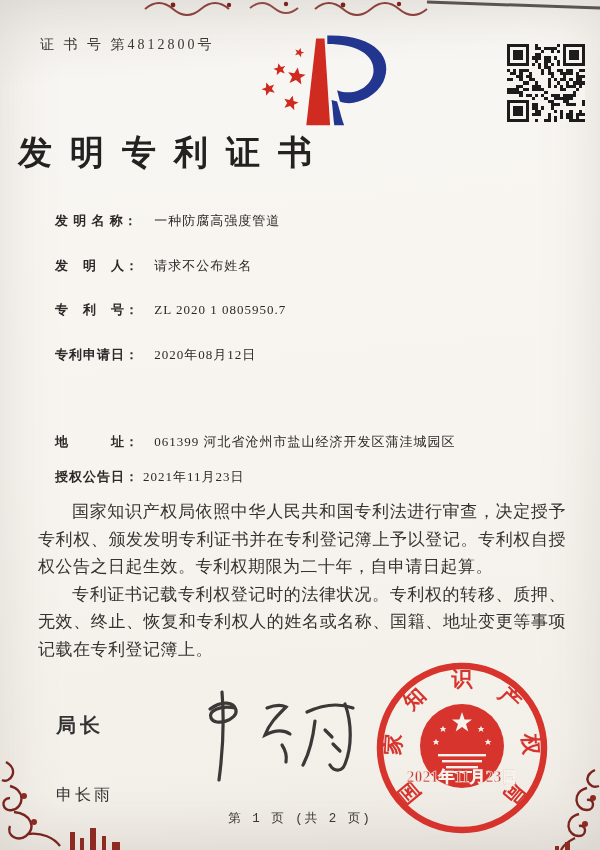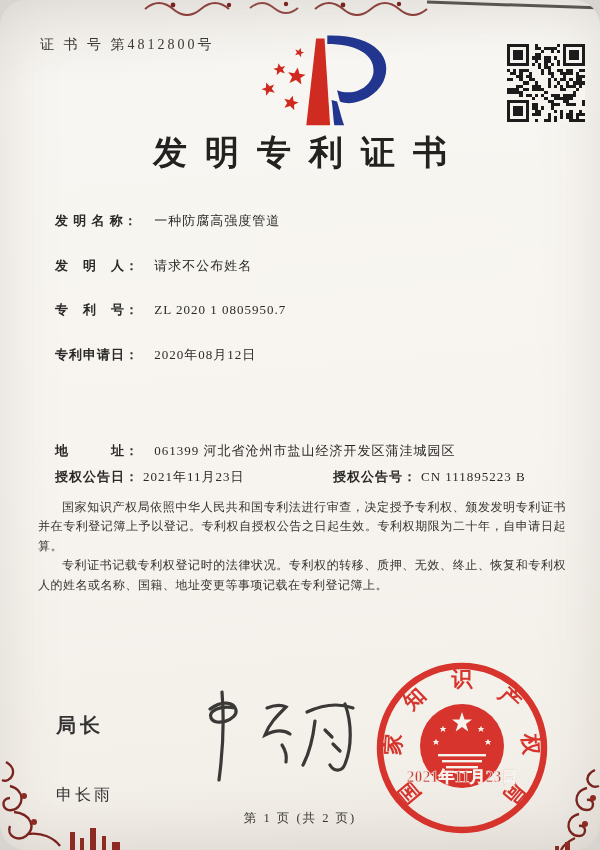--- a/index.html
+++ b/index.html
@@ -1,36 +1,36 @@
 <!DOCTYPE html>
 <html><head>
 <meta charset="utf-8">
 <style>
   html,body{margin:0;padding:0;background:#d8d4cf;}
   #page{
     position:relative;width:600px;height:850px;margin:0 auto;overflow:hidden;
     background:linear-gradient(175deg,#edeae6 0%,#f8f6f2 10%,#f7f4ef 55%,#f3efe9 88%,#ece7e1 100%);
     box-shadow:inset 0 0 60px rgba(120,110,100,.18);
-    font-family:"Liberation Serif","DejaVu Serif",serif;color:#2e2c2a;border-radius:26px;
+    font-family:"Liberation Serif","DejaVu Serif",serif;color:#2e2c2a;
   }
   .abs{position:absolute;}
   .certno{left:40px;top:36px;font-size:14px;letter-spacing:3px;color:#3a3733;}
-  .title{left:0;top:130px;width:600px;text-align:center;font-size:34px;font-weight:bold;
+  .title{left:0;top:130px;width:600px;font-size:34px;font-weight:bold;
          letter-spacing:18px;text-indent:18px;color:#242220;}
   .row{left:55px;width:520px;font-size:13px;color:#2b2927;white-space:nowrap;}
   .lbl{display:inline-block;min-width:96px;letter-spacing:1px;font-weight:600;color:#2b2927;}
   .val{letter-spacing:1px;}
   .grant-no{position:absolute;left:278px;top:0;}
-  .paras{left:38px;top:498px;width:528px;font-size:12px;line-height:1.62;
+  .paras{left:38px;top:498px;width:528px;font-size:17px;line-height:1.62;
          text-align:justify;color:#35322f;letter-spacing:.5px;}
   .paras p{margin:0;text-indent:2em;}
   .signer-title{left:56px;top:712px;font-size:20px;letter-spacing:4px;color:#333;font-weight:bold;}
   .signer-name{left:56px;top:748px;font-size:16px;letter-spacing:3px;color:#333;margin-top:37px;}
   .footer{left:0;top:810px;width:600px;text-align:center;font-size:12.5px;
-          letter-spacing:2px;color:#3a3733;}
+          letter-spacing:2px;color:#3a3733;font-family:Liberation Mono, monospace;}
   .seal-date{font-family:"Liberation Serif","DejaVu Serif",serif;}
   svg{display:block;}
 </style>
 </head>
 <body>
 
 <div id="page">
 
   <svg class="abs" style="left:140px;top:0" width="300" height="16" viewBox="0 0 300 16">
     <g fill="none" stroke="#7a241f" stroke-width="2">
@@ -101,31 +101,28 @@
     <span class="val">请求不公布姓名</span>
   </div>
   <div class="abs row" style="top:301px">
     <span class="lbl">专　利　号：</span>
     <span class="val">ZL 2020 1 0805950.7</span>
   </div>
   <div class="abs row" style="top:346px">
     <span class="lbl">专利申请日：</span>
     <span class="val">2020年08月12日</span>
   </div>
-  <div class="abs row" style="top:442px">
+  <div class="abs row" style="top:433px">
     <span class="lbl">地　　　址：</span>
     <span class="val">061399 河北省沧州市盐山经济开发区蒲洼城园区</span>
   </div>
 
   <div class="abs row" style="top:468px">
     <span>
       <span class="lbl" style="min-width:0;margin-right:4px">授权公告日：</span><span class="val">2021年11月23日</span>
-    </span>
-    <span class="grant-no">
-      <span class="lbl" style="min-width:0;margin-right:4px">授权公告号：</span><span class="val">CN 111895223 B</span>
     </span>
   </div>
 
   <div class="abs paras">
     <p>国家知识产权局依照中华人民共和国专利法进行审查，决定授予专利权、颁发发明专利证书并在专利登记簿上予以登记。专利权自授权公告之日起生效。专利权期限为二十年，自申请日起算。</p>
     <p>专利证书记载专利权登记时的法律状况。专利权的转移、质押、无效、终止、恢复和专利权人的姓名或名称、国籍、地址变更等事项记载在专利登记簿上。</p>
   </div>
 
   <div class="abs signer-title">局长</div>
   <div class="abs signer-name">申长雨</div>

